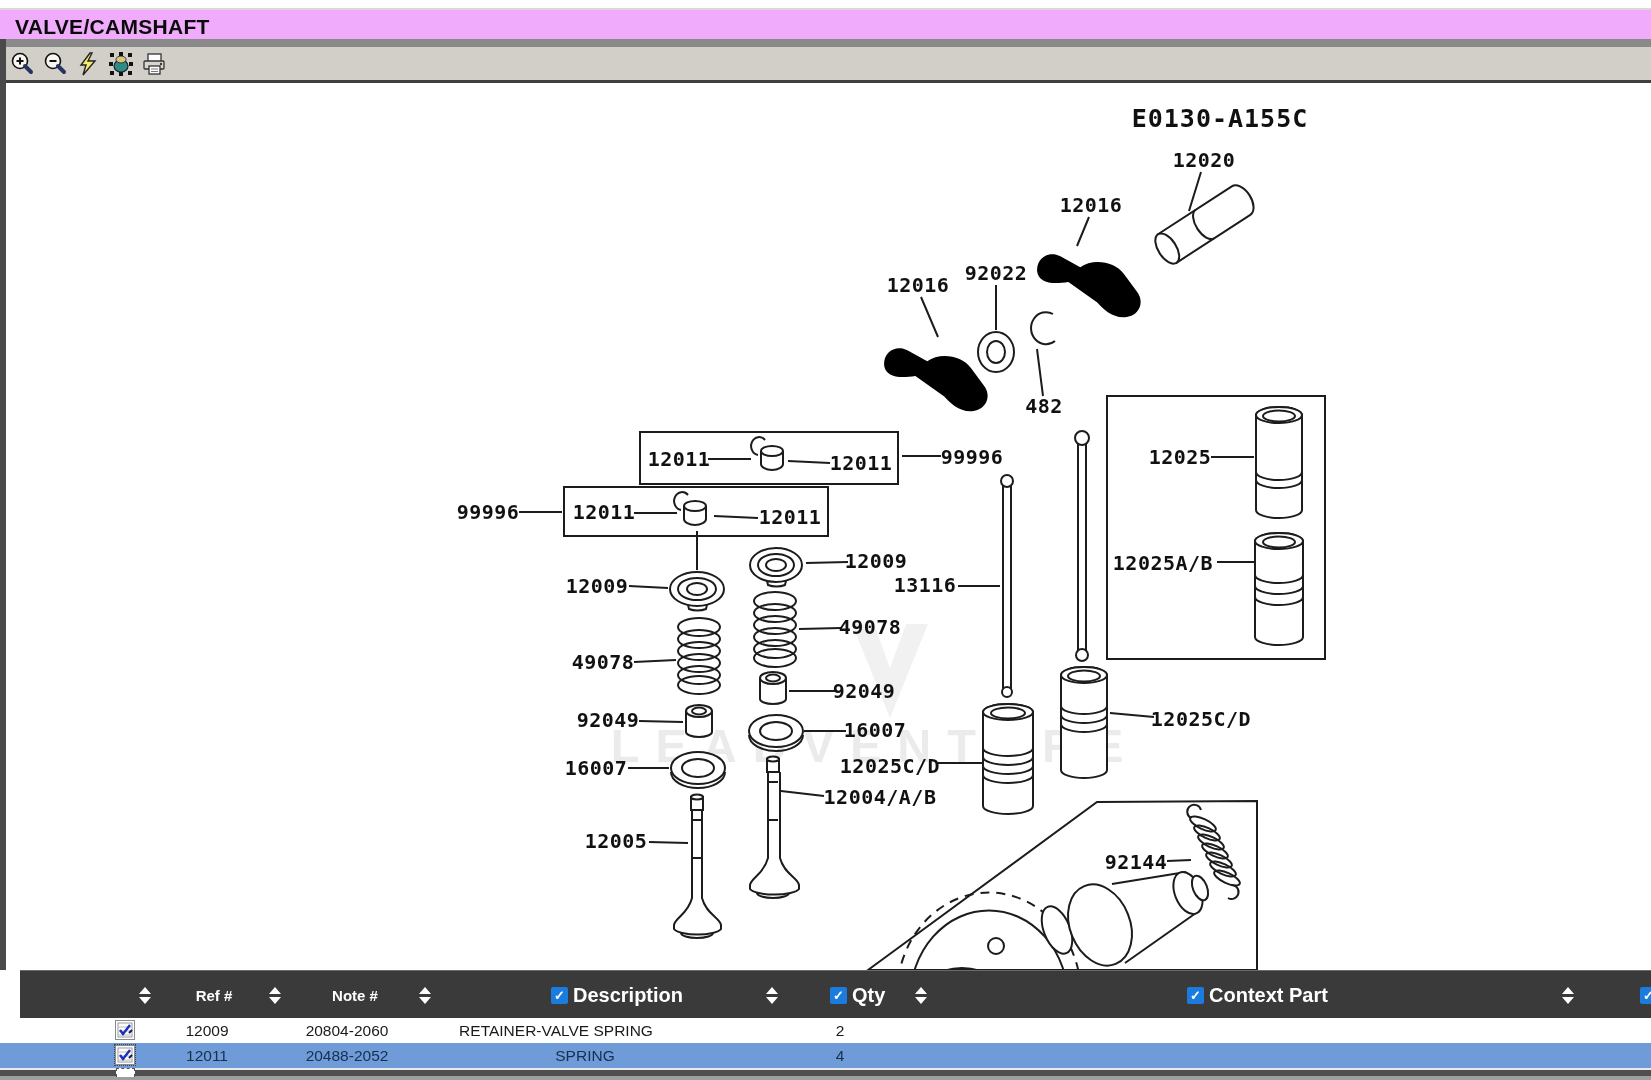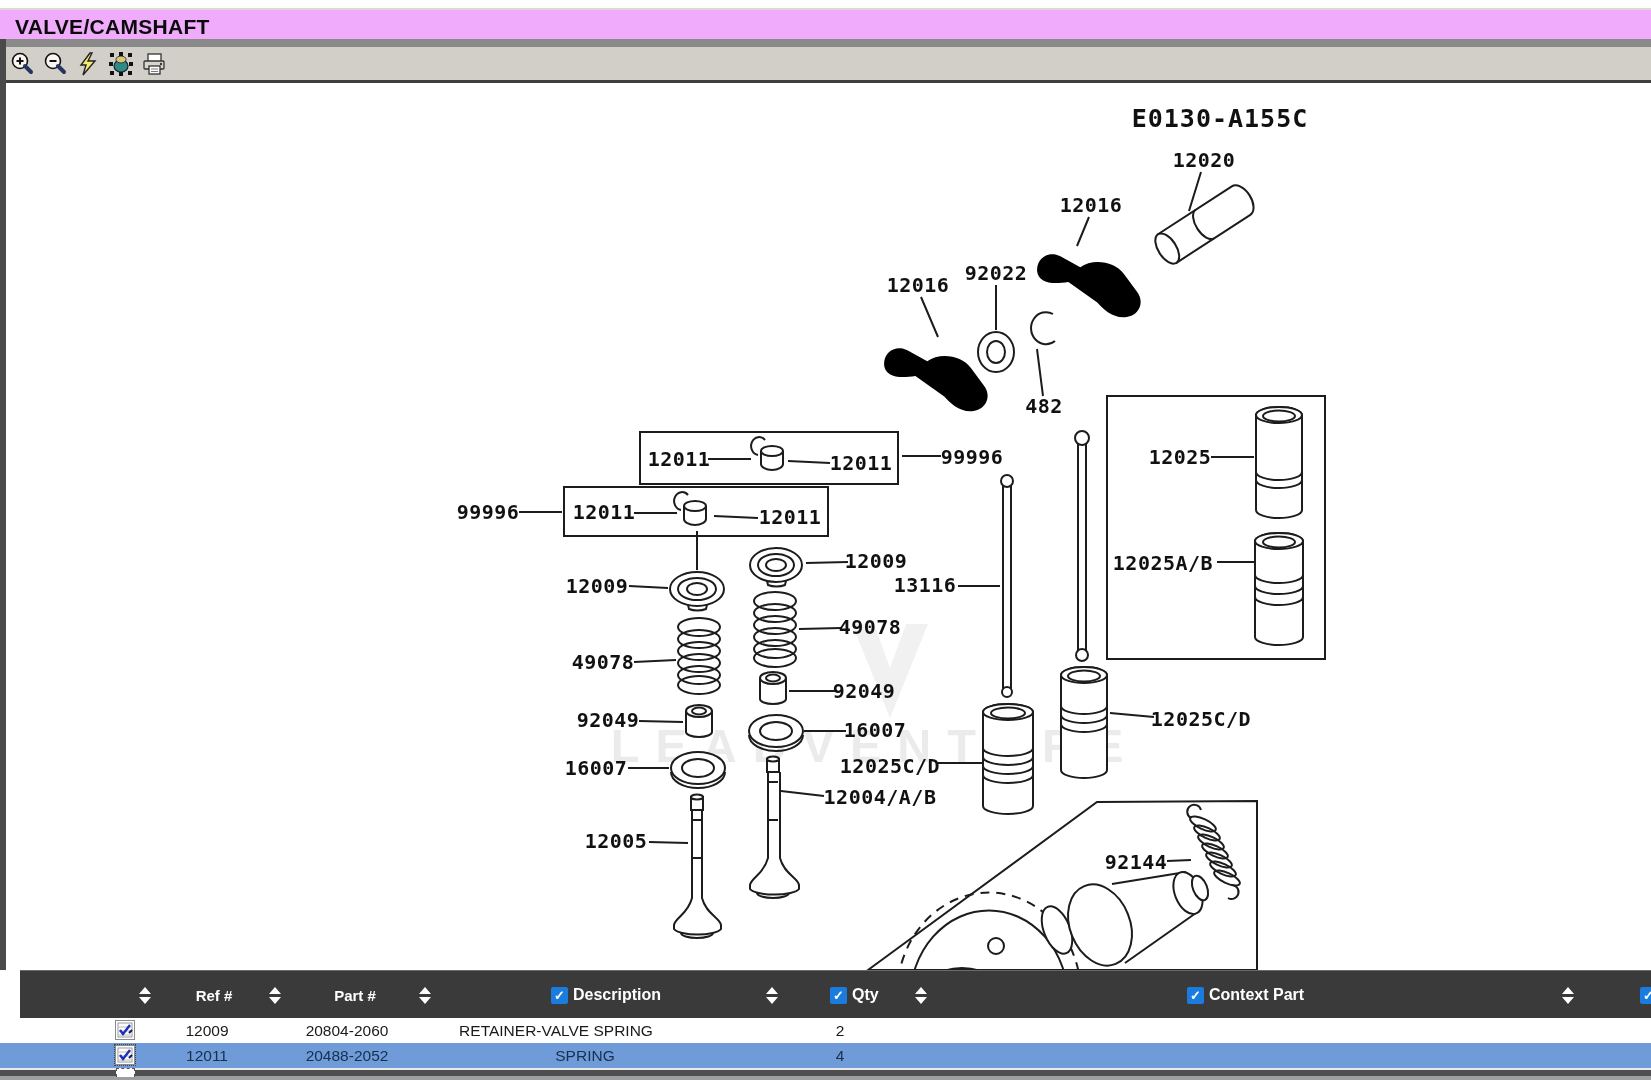--- a/index.html
+++ b/index.html
@@ -39,21 +39,21 @@
              color:#fff;font-size:15px;font-weight:bold;transform:translateX(-50%);}
   .sort{position:absolute;top:14px;width:12px;height:20px;display:flex;flex-direction:column;
         align-items:center;justify-content:center;gap:3px;cursor:pointer;}
   .tri-up{width:0;height:0;border-left:6px solid transparent;border-right:6px solid transparent;
           border-bottom:7px solid #fff;}
   .tri-down{width:0;height:0;border-left:6px solid transparent;border-right:6px solid transparent;
             border-top:7px solid #fff;}
   .cbgroup{position:absolute;top:0;height:48px;display:flex;align-items:center;gap:5px;}
   .cb{width:17px;height:17px;background:#1b7ce0;border-radius:2px;display:flex;align-items:center;
       justify-content:center;color:#fff;font-size:13px;font-weight:bold;cursor:pointer;flex:0 0 auto;}
-  .cbgroup b{color:#fff;font-size:16px;font-weight:bold;white-space:nowrap;}
+  .cbgroup b{color:#fff;font-size:20px;font-weight:bold;white-space:nowrap;}
 
   .trow{position:absolute;left:0;width:1651px;height:25px;z-index:3;}
   .trow .cell{position:absolute;top:0;height:25px;display:flex;align-items:center;
               font-size:15.5px;color:#1a1a1a;transform:translateX(-50%);white-space:nowrap;}
   .row1{top:1018px;background:#ffffff;}
   .row2{top:1043px;background:#6f9bd8;}
   .row2 .cell{color:#16304f;}
   .rowicon{position:absolute;top:2px;left:125px;transform:translateX(-50%);width:20px;height:20px;
            background:#fff;border:1px solid #8a8a8a;box-sizing:border-box;display:flex;
            align-items:center;justify-content:center;cursor:pointer;}
@@ -370,21 +370,21 @@
 <div class="thead">
   <span class="sort" style="left:119px">
       <i class="tri-up"></i>
       <i class="tri-down"></i>
     </span>
   <span class="th" style="left:194px">Ref #</span>
   <span class="sort" style="left:249px">
       <i class="tri-up"></i>
       <i class="tri-down"></i>
     </span>
-  <span class="th" style="left:335px">Part #</span>
+  <span class="th" style="left:335px">Note #</span>
   <span class="sort" style="left:399px">
       <i class="tri-up"></i>
       <i class="tri-down"></i>
     </span>
   <span class="cbgroup" style="left:531px">
     <span class="cb">✓</span>
     <b>Description</b>
   </span>
   <span class="sort" style="left:746px">
       <i class="tri-up"></i>

